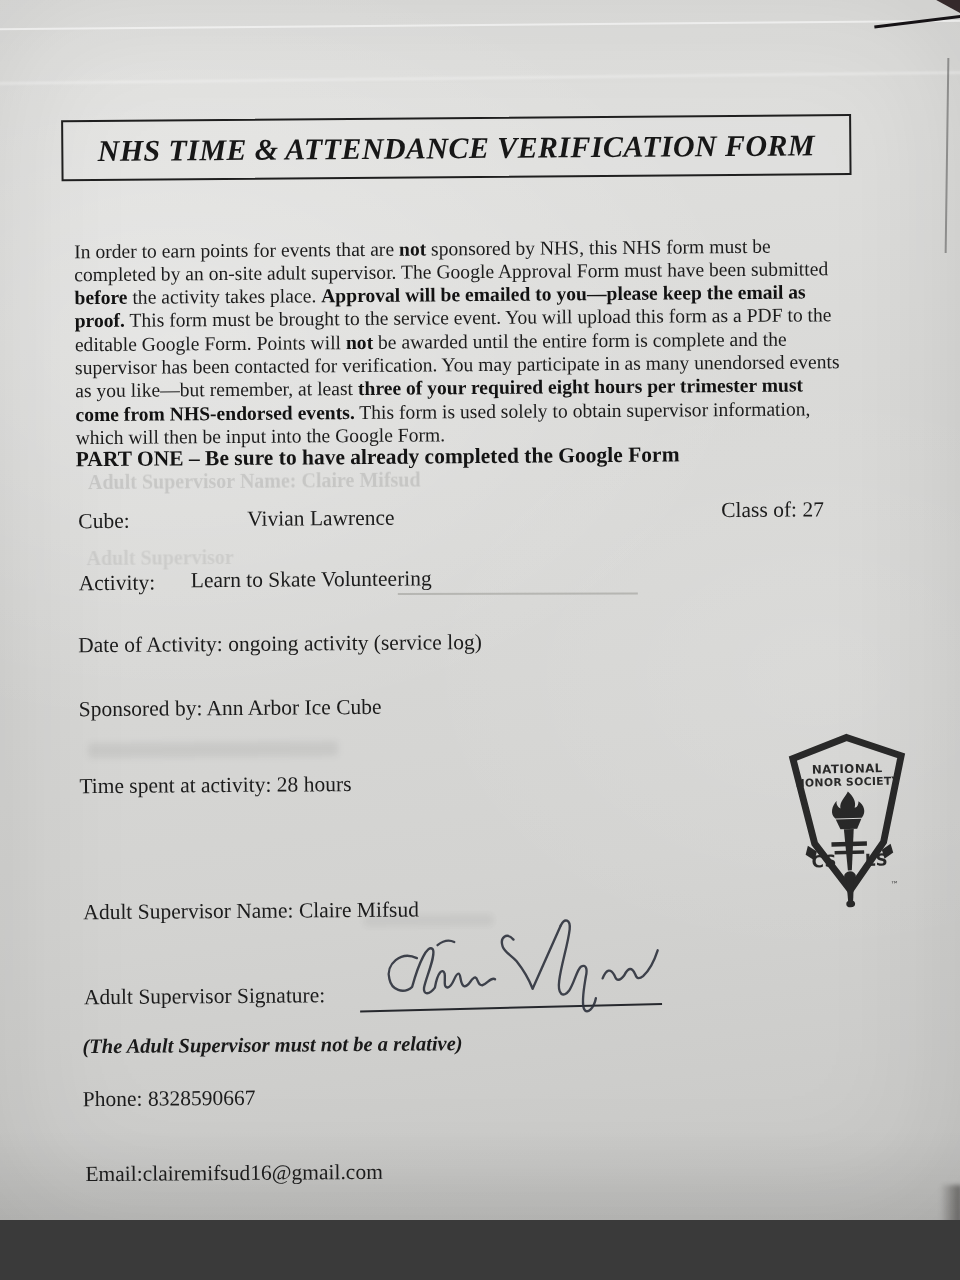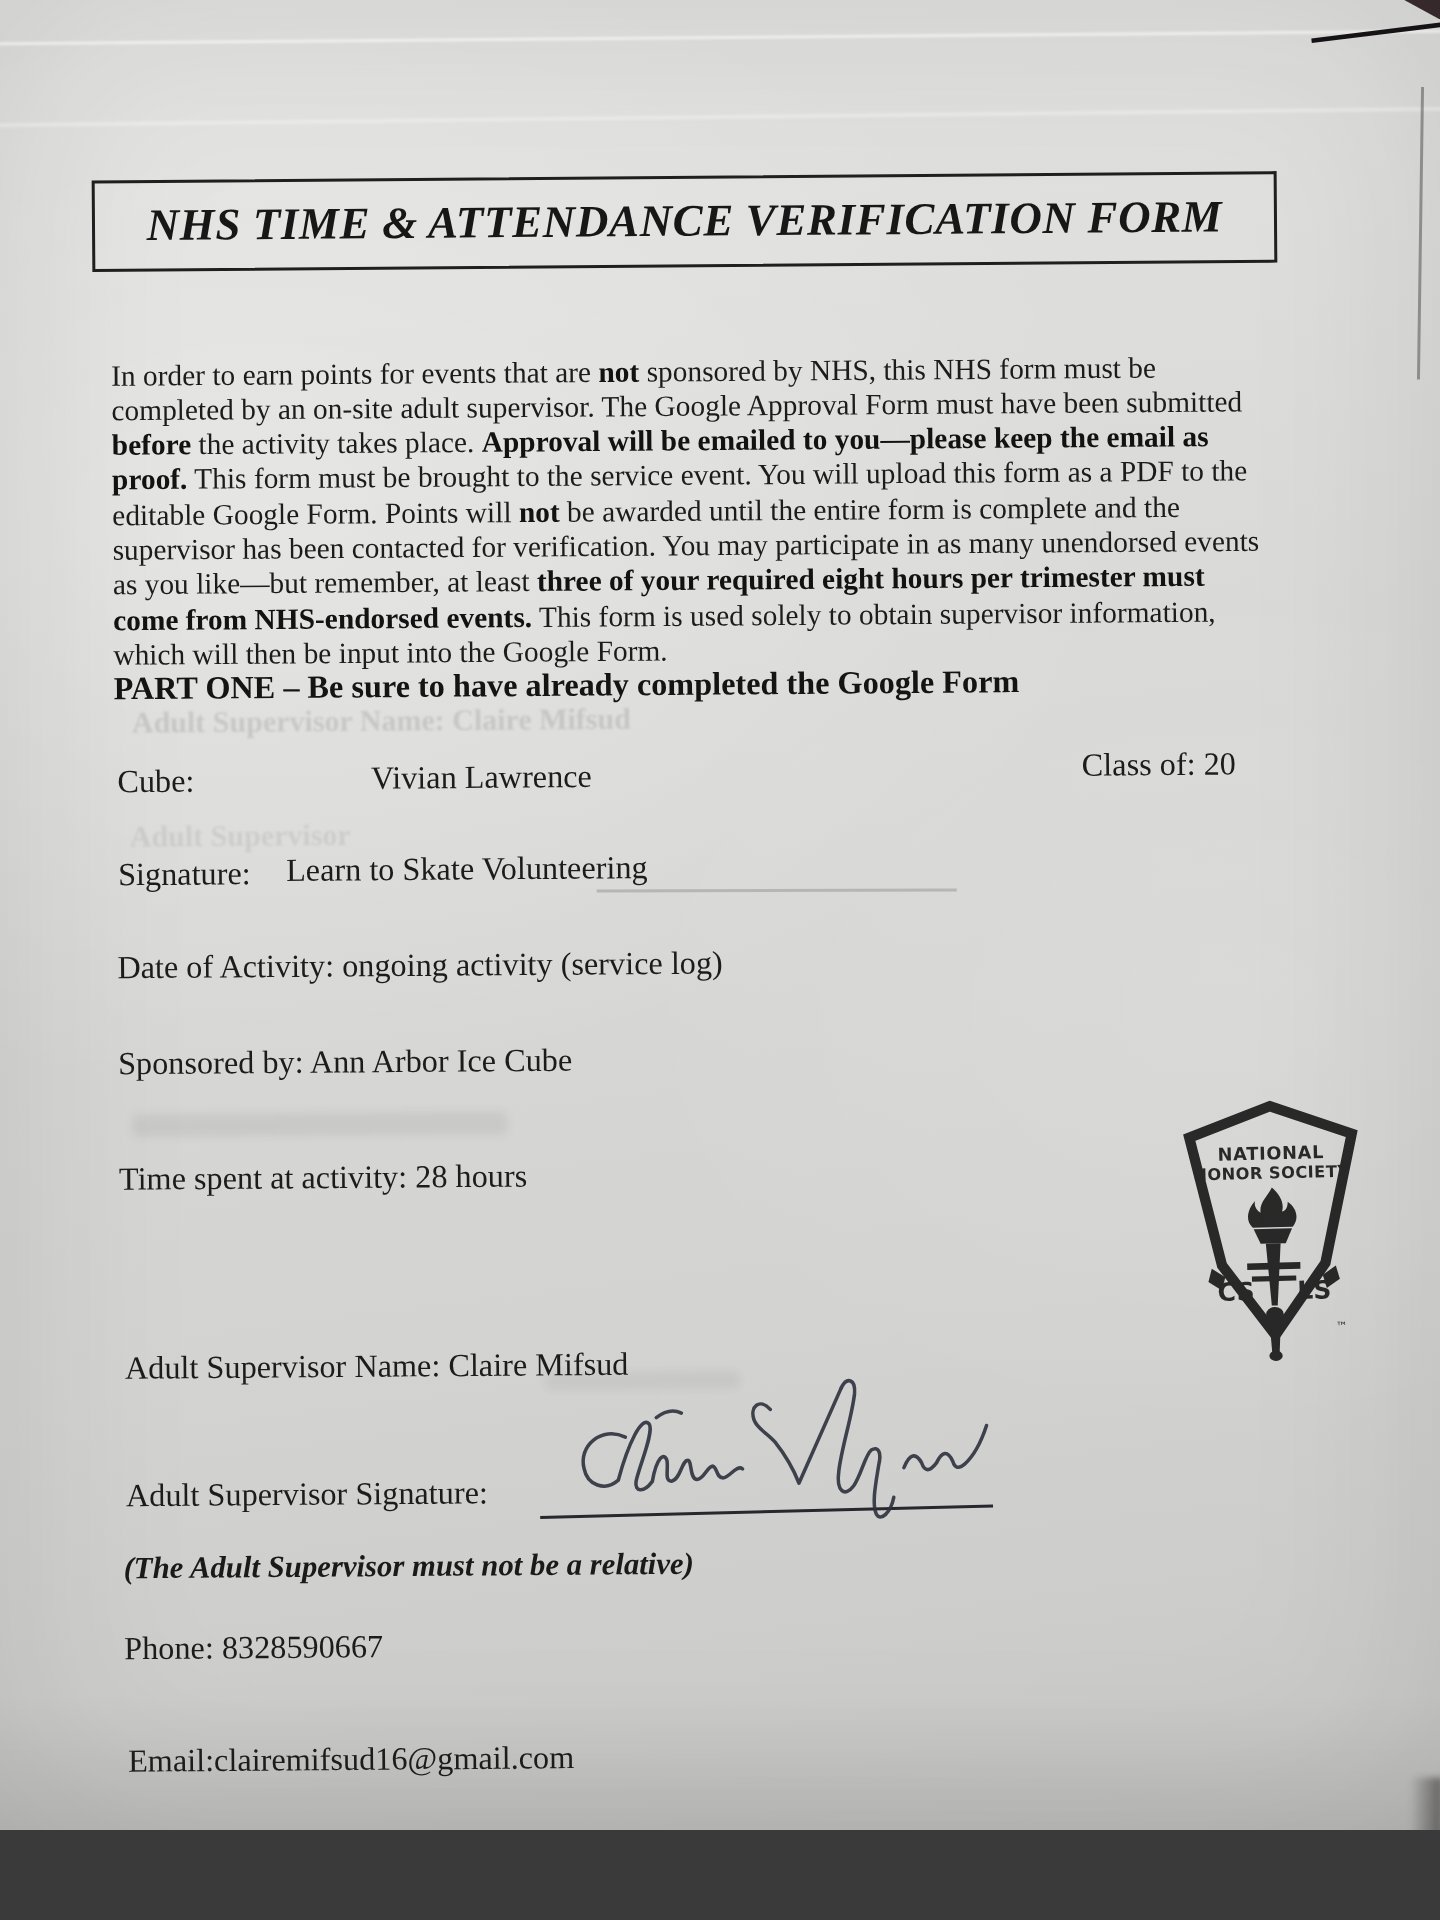--- a/index.html
+++ b/index.html
@@ -67,23 +67,23 @@
 
     <div class="abs part-heading">PART ONE – Be sure to have already completed the Google Form</div>
 
     <div class="abs ghost" style="left:88px;top:468px;">Adult Supervisor Name: Claire Mifsud</div>
     <div class="abs ghost" style="left:86px;top:544px;opacity:0.11;">Adult Supervisor</div>
     <div class="ghost-blob" style="left:86px;top:740px;width:250px;height:15px;"></div>
     <div class="ghost-blob" style="left:360px;top:914px;width:130px;height:12px;opacity:0.8;"></div>
 
     <div class="abs line" style="left:78px;top:506px;">Cube:</div>
     <div class="abs line" style="left:247px;top:505px;">Vivian Lawrence</div>
-    <div class="abs line" style="left:721px;top:500px;">Class of: 20</div>
+    <div class="abs line" style="left:721px;top:500px;">Class of: 27</div>
 
-    <div class="abs line" style="left:78px;top:568px;">Signature:</div>
+    <div class="abs line" style="left:78px;top:568px;">Activity:</div>
     <div class="abs line" style="left:190px;top:566px;">Learn to Skate Volunteering</div>
     <div class="abs activity-underline"></div>
 
     <div class="abs line" style="left:77px;top:630px;">Date of Activity: ongoing activity (service log)</div>
 
     <div class="abs line" style="left:77px;top:694px;">Sponsored by: Ann Arbor Ice Cube</div>
 
     <div class="abs line" style="left:77px;top:771px;">Time spent at activity: 28 hours</div>
 
     <svg class="abs" style="left:781px;top:735px;width:130px;height:180px;transform:rotate(-1deg);opacity:0.93;" viewBox="0 0 132 182">

